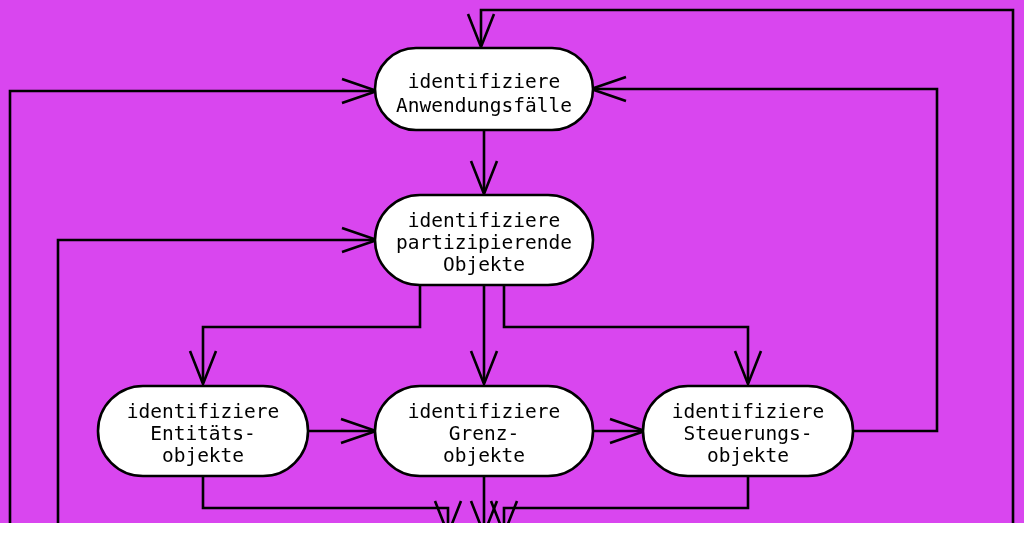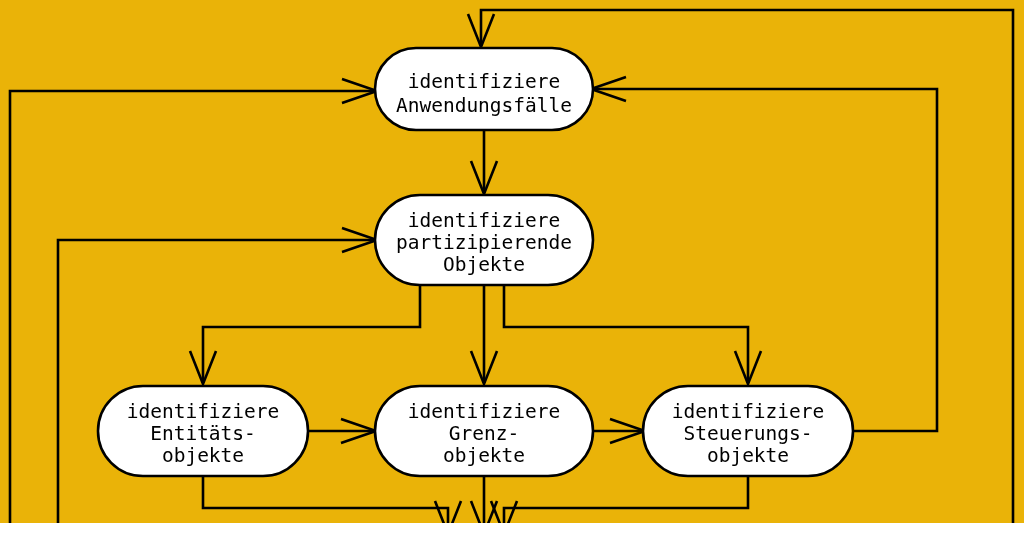--- a/index.html
+++ b/index.html
@@ -7,21 +7,21 @@
     padding: 0;
     background: #ffffff;
   }
   body {
     font-family: "DejaVu Sans Mono", "Liberation Mono", monospace;
   }
   #diagram-root {
     position: relative;
     width: 1024px;
     height: 523px;
-    background: #eab308;
+    background: #d946ef;
     overflow: hidden;
   }
   #flow-svg {
     position: absolute;
     top: 0;
     left: 0;
     width: 1024px;
     height: 557px;
   }
   .node-shape {

